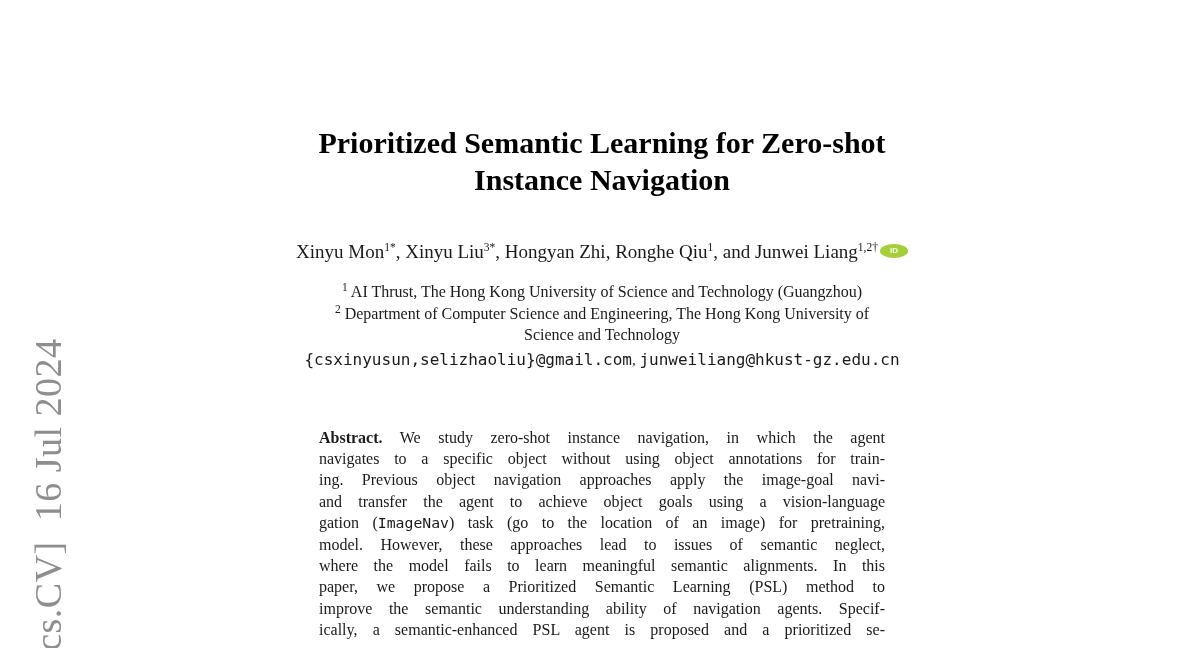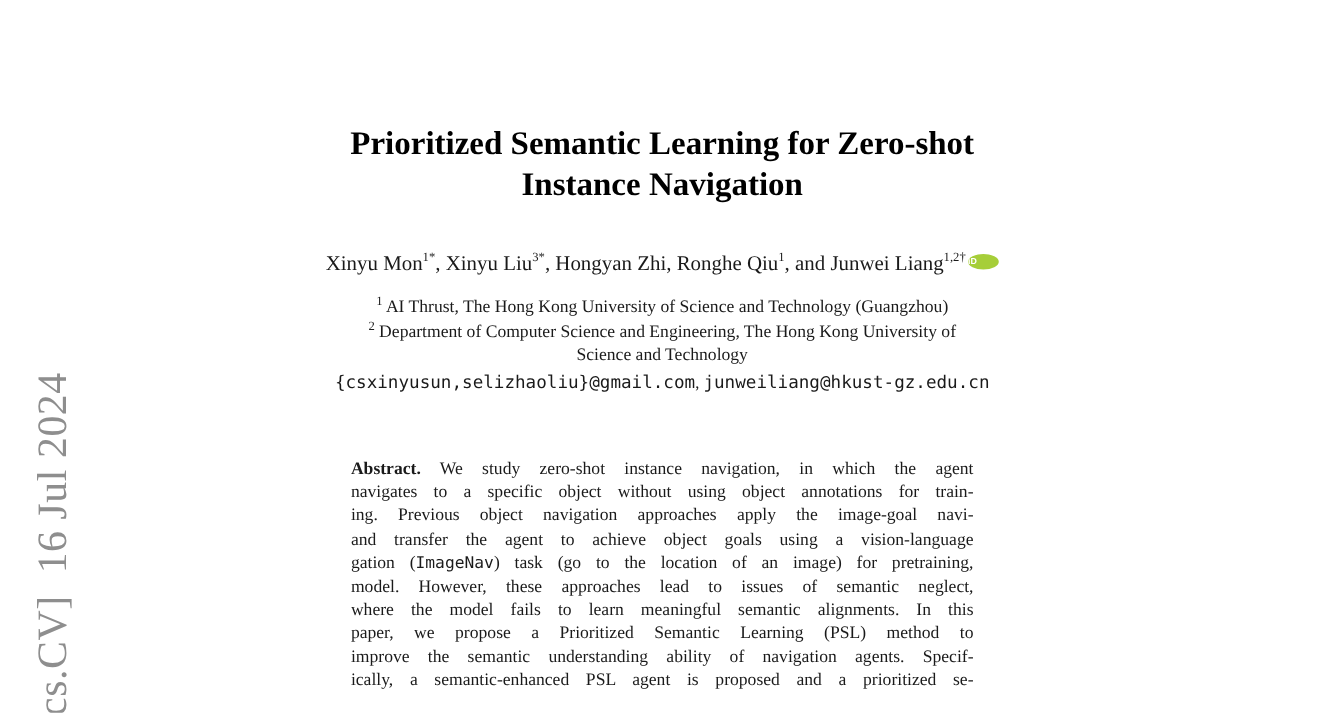--- a/index.html
+++ b/index.html
@@ -15,21 +15,21 @@
     position: absolute;
     left: 26px; top: 664px;
     transform: rotate(-90deg);
     transform-origin: 0 0;
     font-size: 38px;
     white-space: pre;
     letter-spacing: 0.5px;
   }
   .column {
     position: absolute;
-    left: 252px; top: 0;
+    left: 252px; top: 12px;
     width: 700px;
     text-align: center;
   }
   .title {
     margin-top: 112px;
     font-size: 30px;
     font-weight: bold;
     line-height: 37px;
     color: #000000;
   }
@@ -39,21 +39,21 @@
     line-height: 24px;
   }
   sup { font-size: 11.5px; line-height: 0; }
   .orcid {
     display: inline-block;
     width: 28px; height: 14px;
     border-radius: 50%;
     color: #ffffff;
     font-family: "Liberation Sans", sans-serif;
     font-size: 8px; font-weight: bold;
-    line-height: 14px; text-align: left;
+    line-height: 14px; text-align: center;
     vertical-align: 5px;
     margin-left: 2px;
   }
   .affiliations {
     margin-top: 17px;
     font-size: 16px;
     line-height: 21.5px;
   }
   .email-line {
     margin-top: 3px;

